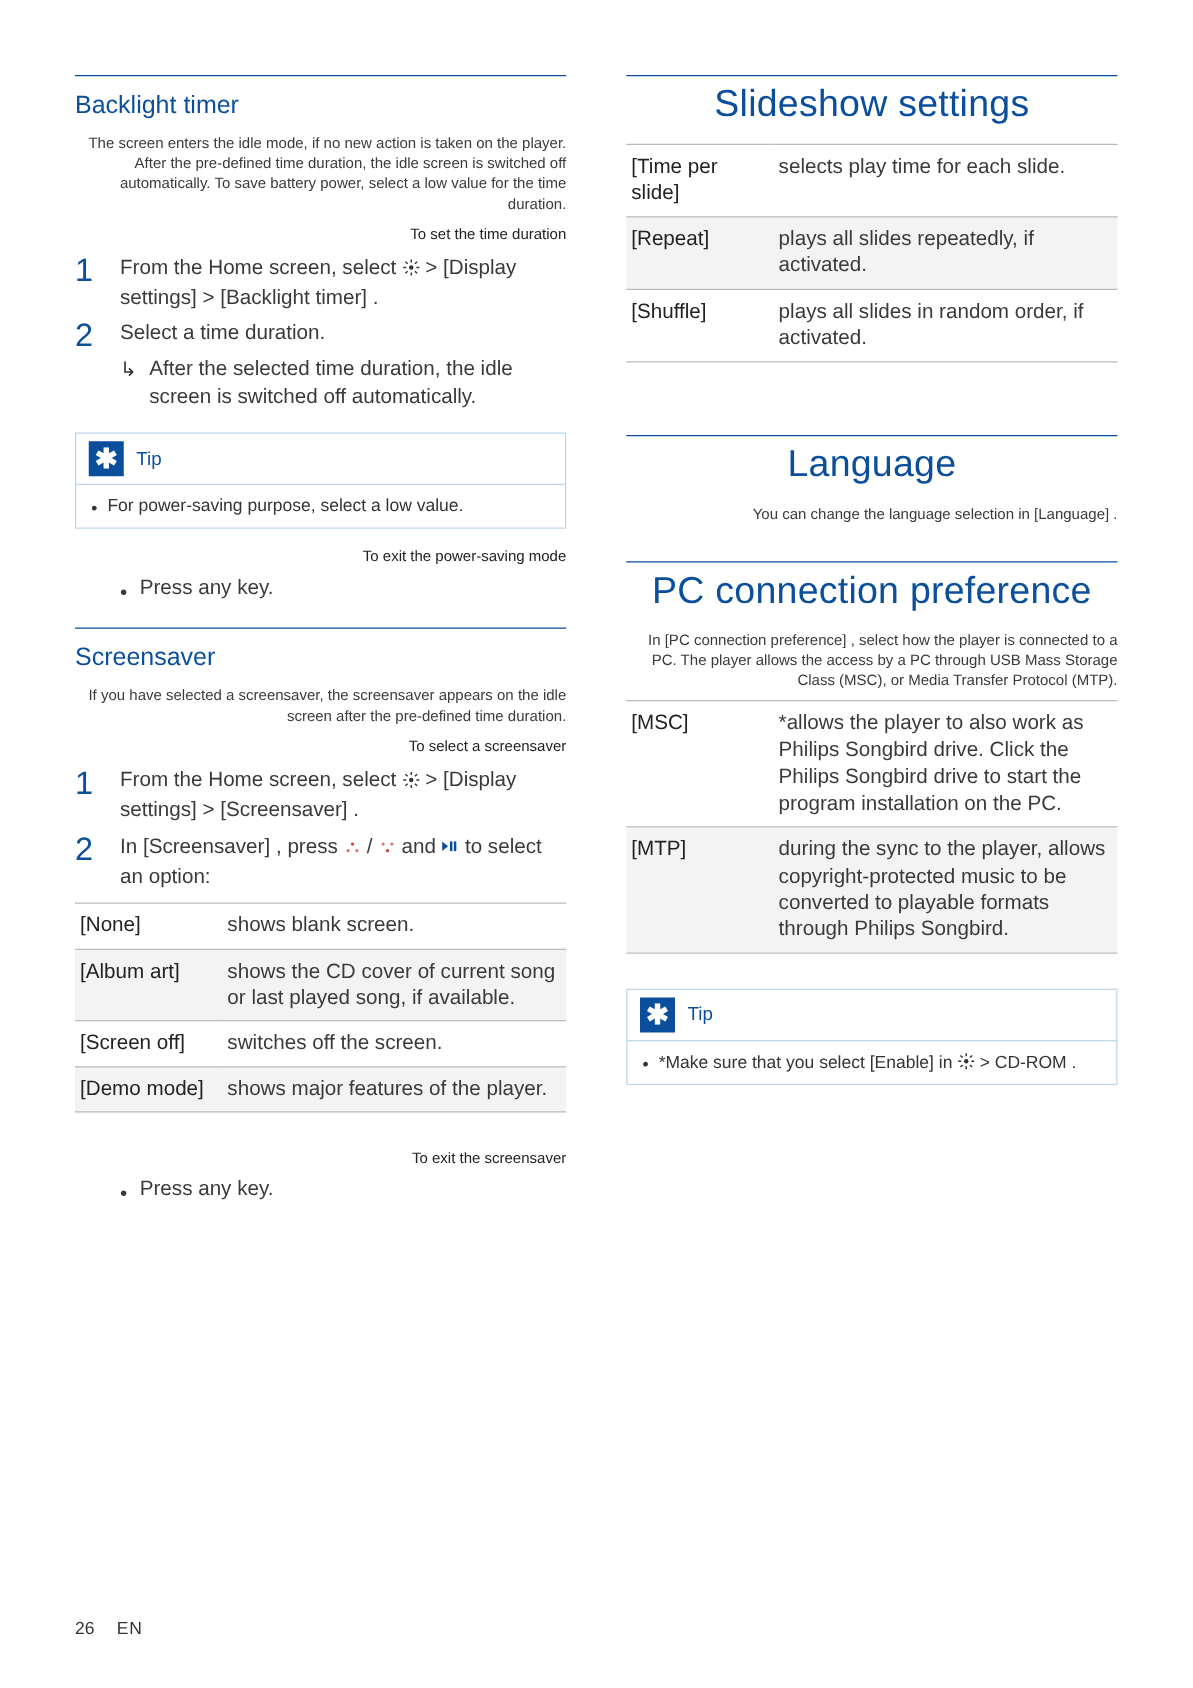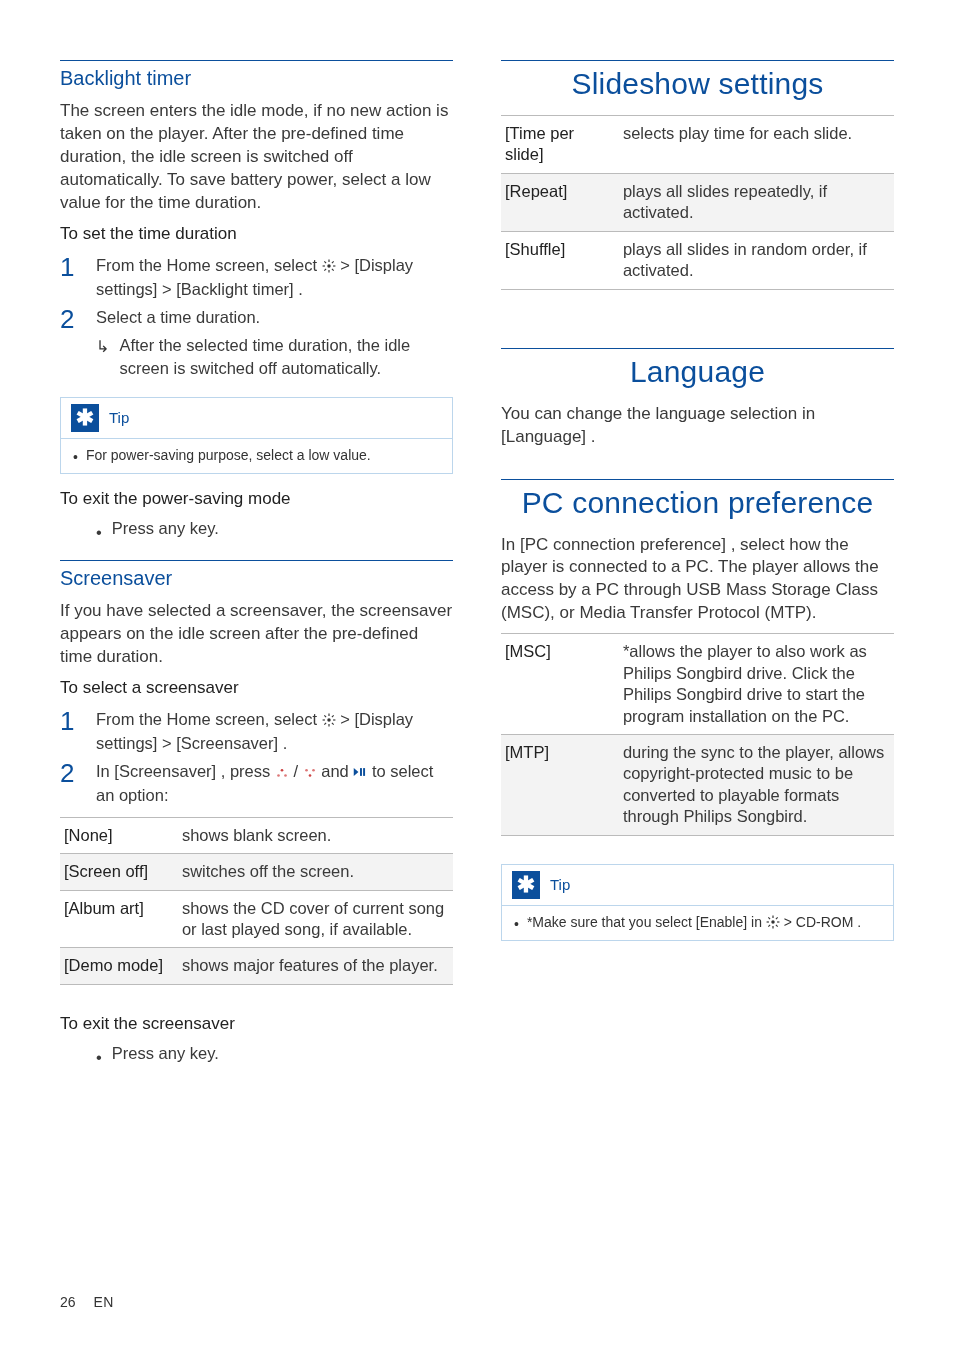--- a/index.html
+++ b/index.html
@@ -40,28 +40,29 @@
     font-weight:300;
     font-size:30px;
     margin:2px 0 14px 0;
     letter-spacing:.2px;
     text-align:center;
   }
   h2.sub{
     color:var(--blue);
     font-weight:400;
     font-size:20px;
-    margin:0 0 10px 0;
+    margin:12px 0 10px 0;
   }
   p{
     margin:0 0 8px 0;
-    font-size:17px;
+    font-size:12px;
     line-height:1.35;
     color:var(--text);
     font-weight:300;
+    text-align:right;
   }
   .strong, b{font-weight:400;}
   .lead{font-weight:400;color:#222;}
   ol.steps{
     list-style:none;
     padding:0;margin:4px 0 10px 0;
   }
   ol.steps>li{
     display:flex;
     gap:14px;
@@ -270,26 +271,26 @@
         </li>
       </ol>
 
       <table class="opt alt">
         <tbody id="ss-table">
             <tr>
               <td>[None]</td>
               <td>shows blank screen.</td>
             </tr>
             <tr>
+              <td>[Album art]</td>
+              <td>shows the CD cover of current song or last played song, if available.</td>
+            </tr>
+            <tr>
               <td>[Screen off]</td>
               <td>switches off the screen.</td>
-            </tr>
-            <tr>
-              <td>[Album art]</td>
-              <td>shows the CD cover of current song or last played song, if available.</td>
             </tr>
             <tr>
               <td>[Demo mode]</td>
               <td>shows major features of the player.</td>
             </tr>
           </tbody>
       </table>
 
       <p class="lead">To exit the screensaver</p>
       <ul class="bul">

